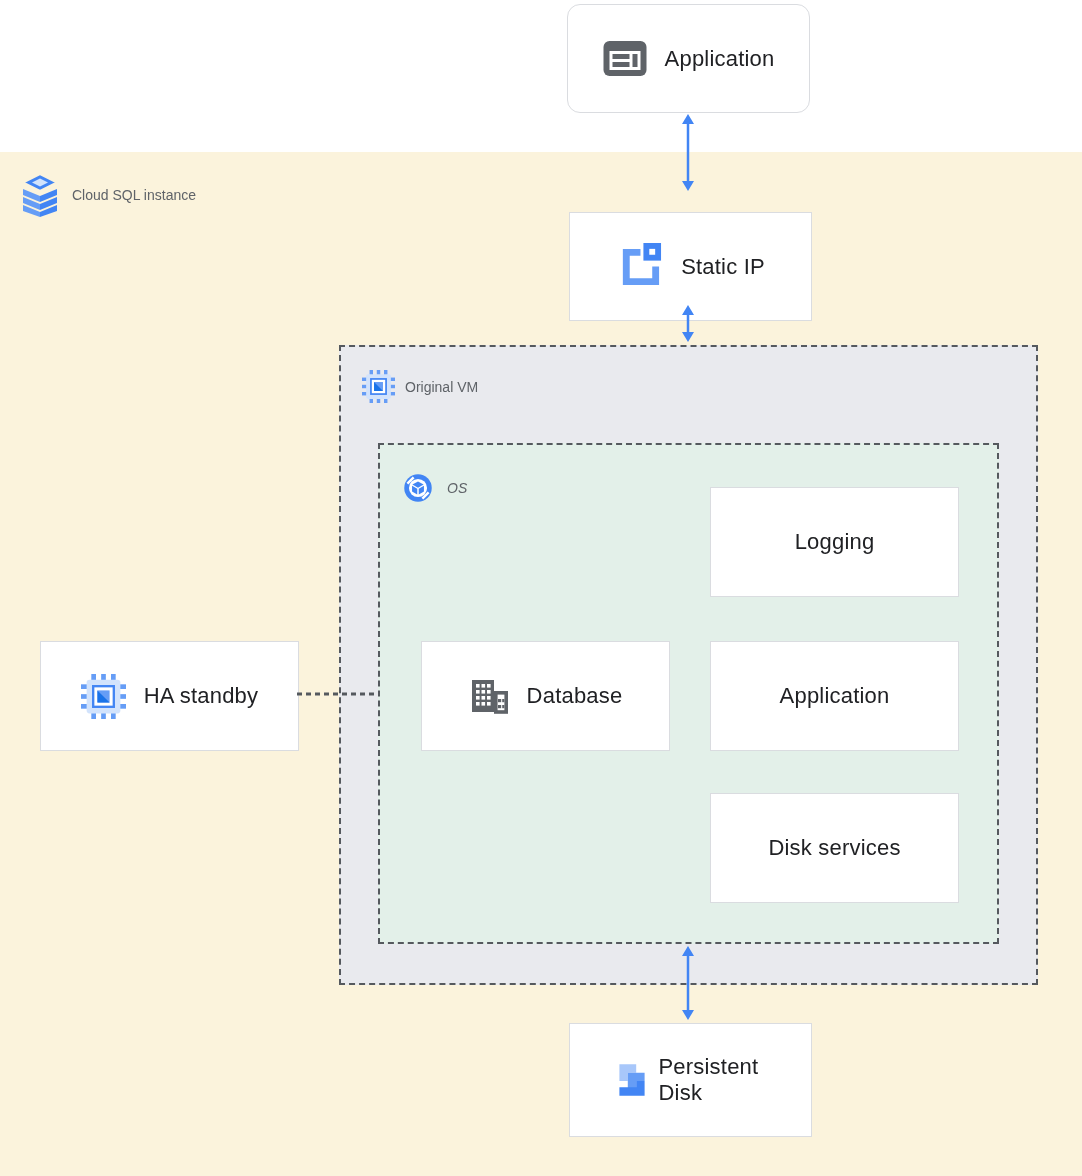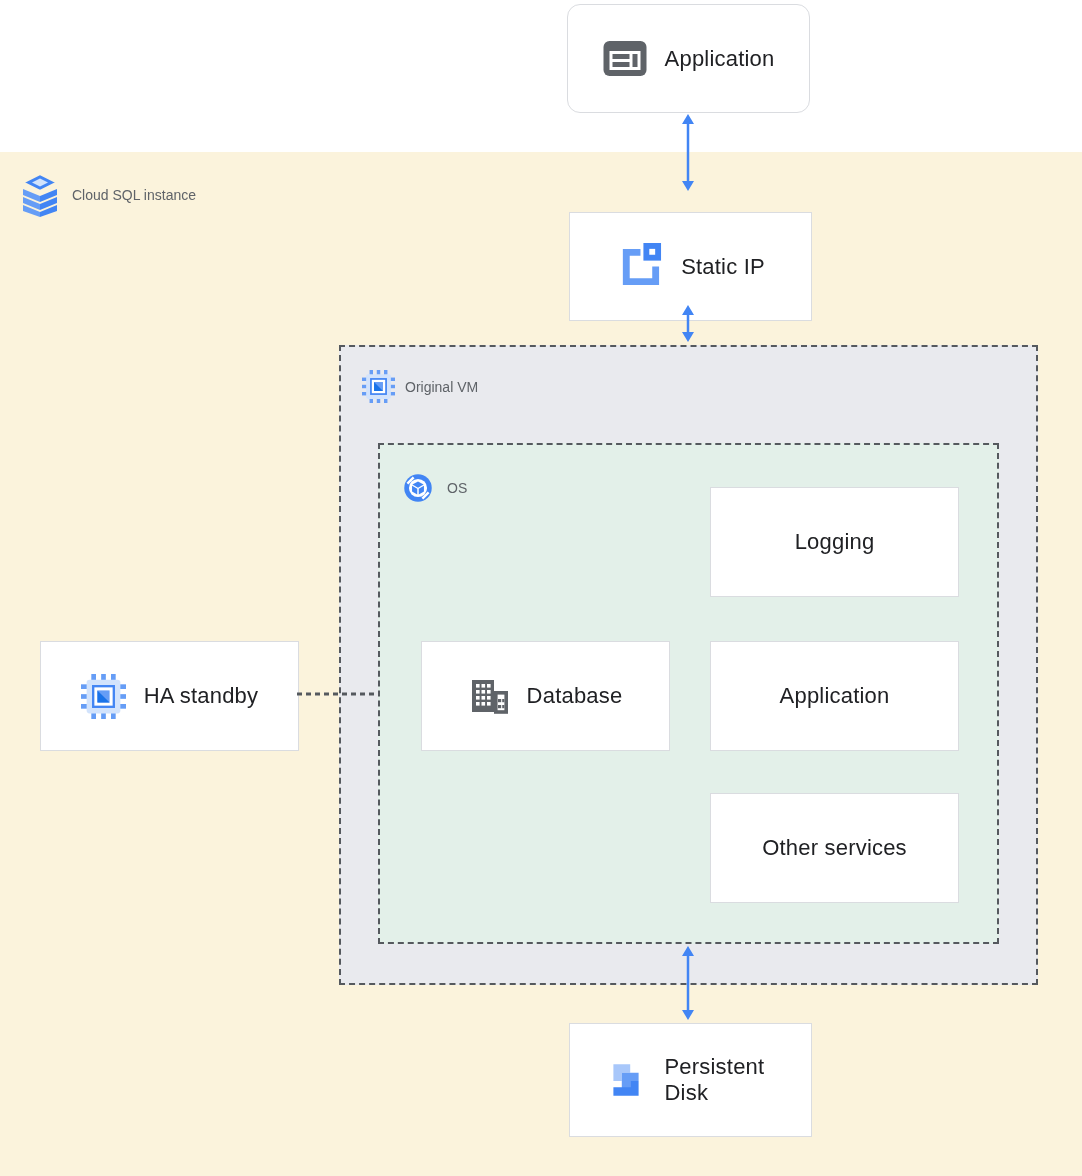--- a/index.html
+++ b/index.html
@@ -80,21 +80,21 @@
         <rect x="6" y="6" width="36" height="36" rx="3" fill="#D2E3FC"></rect>
         <rect x="13" y="13" width="22" height="22" fill="#ffffff" stroke="#4285F4" stroke-width="2.5"></rect>
         <rect x="17.5" y="17.5" width="13" height="13" fill="#669DF6"></rect>
         <path d="M17.5,17.5 L17.5,30.5 L30.5,30.5 Z" fill="#1A73E8"></path>
       </svg>
     </span>
     <span class="lbl">Original VM</span>
   </div>
 
   <div class="os-zone"></div>
-  <div class="zone-label" style="left:403px;top:473px;">
+  <div class="zone-label" style="left:403px;top:473px;font-style:italic;">
     <span class="icon">
       <svg width="30" height="30" viewBox="0 0 48 48">
         <circle cx="24" cy="24" r="22" fill="#4285F4"></circle>
         <circle cx="24" cy="24" r="14.5" fill="#ffffff"></circle>
         <g stroke="#ffffff" stroke-width="4">
           <line x1="7" y1="17" x2="17" y2="7"></line>
           <line x1="31" y1="41" x2="41" y2="31"></line>
         </g>
         <path d="M24,13.5 L33,18.5 L24,23.5 L15,18.5 Z" fill="#4285F4"></path>
         <path d="M14.5,20.5 L22.8,25.2 L22.8,34.5 L14.5,29.5 Z" fill="#4285F4"></path>
@@ -171,21 +171,21 @@
       </svg>
     </span>
     <span class="lbl">Database</span>
   </div>
 
   <div class="node" style="left:710px;top:641px;width:247px;height:108px;">
     <span class="lbl">Application</span>
   </div>
 
   <div class="node" style="left:710px;top:793px;width:247px;height:108px;">
-    <span class="lbl">Other services</span>
+    <span class="lbl">Disk services</span>
   </div>
 
   <div class="node" style="left:40px;top:641px;width:257px;height:108px;align-items:center;">
     <span class="icon">
       <svg width="45" height="45" viewBox="0 0 48 48">
         <g fill="#669DF6">
           <rect x="11" y="0" width="5" height="8"></rect>
             <rect x="21.5" y="0" width="5" height="8"></rect>
             <rect x="32" y="0" width="5" height="8"></rect>
           <rect x="11" y="40" width="5" height="8"></rect>
@@ -210,21 +210,21 @@
   <svg class="dash-connector" style="left:297px;top:692px;" width="82" height="4">
     <line x1="0" y1="2" x2="82" y2="2" stroke="#55595E" stroke-width="3" stroke-dasharray="5,4"></line>
   </svg>
 
   <svg class="arrow" style="left:679px;top:946px;" width="18" height="74">
     <line x1="9" y1="8" x2="9" y2="66" stroke="#4285F4" stroke-width="2.5"></line>
     <path d="M9,0 L3,10 L15,10 Z" fill="#4285F4"></path>
     <path d="M9,74 L3,64 L15,64 Z" fill="#4285F4"></path>
   </svg>
 
-  <div class="node" style="left:569px;top:1023px;width:241px;height:112px;">
+  <div class="node" style="left:569px;top:1023px;width:241px;height:112px;gap:6px;">
     <span class="icon">
       <svg width="42" height="42" viewBox="0 0 40 40">
         <path d="M8,5 L24,5 L24,13 L16,13 L16,21 L8,21 Z" fill="#A8C7FA"></path>
         <path d="M16,13 L32,13 L32,21 L24,21 L24,29 L16,29 Z" fill="#669DF6"></path>
         <path d="M24,21 L32,21 L32,35 L8,35 L8,27 L24,27 Z" fill="#4285F4"></path>
       </svg>
     </span>
     <span class="lbl" style="white-space:normal;width:112px;">Persistent Disk</span>
   </div>
 

